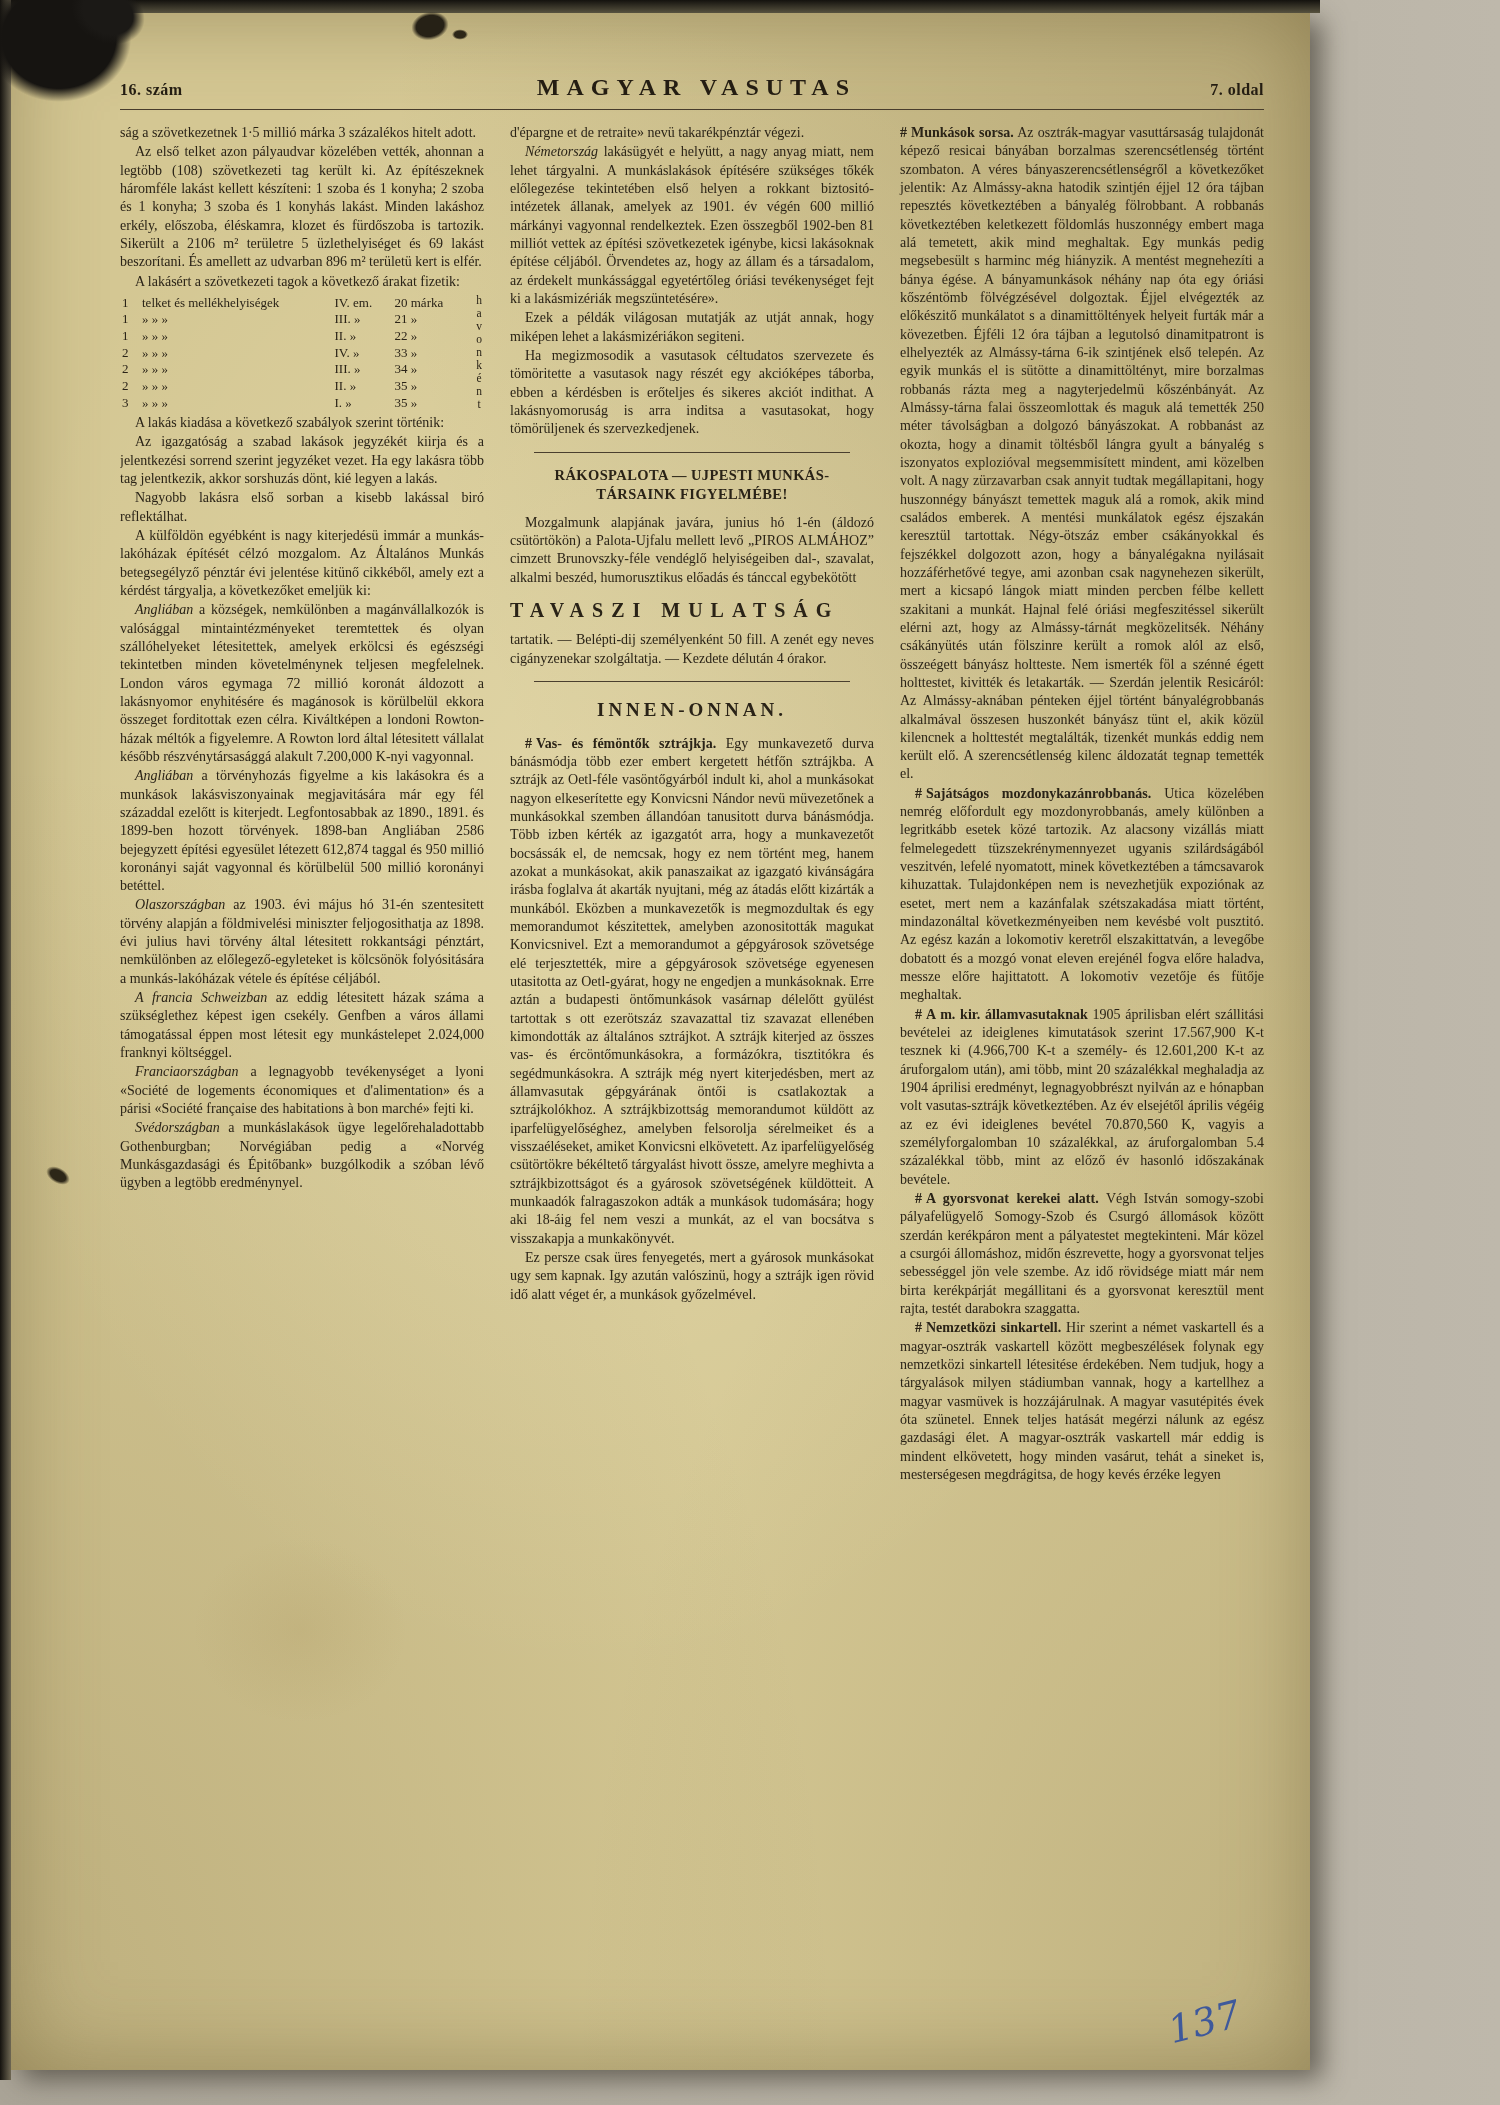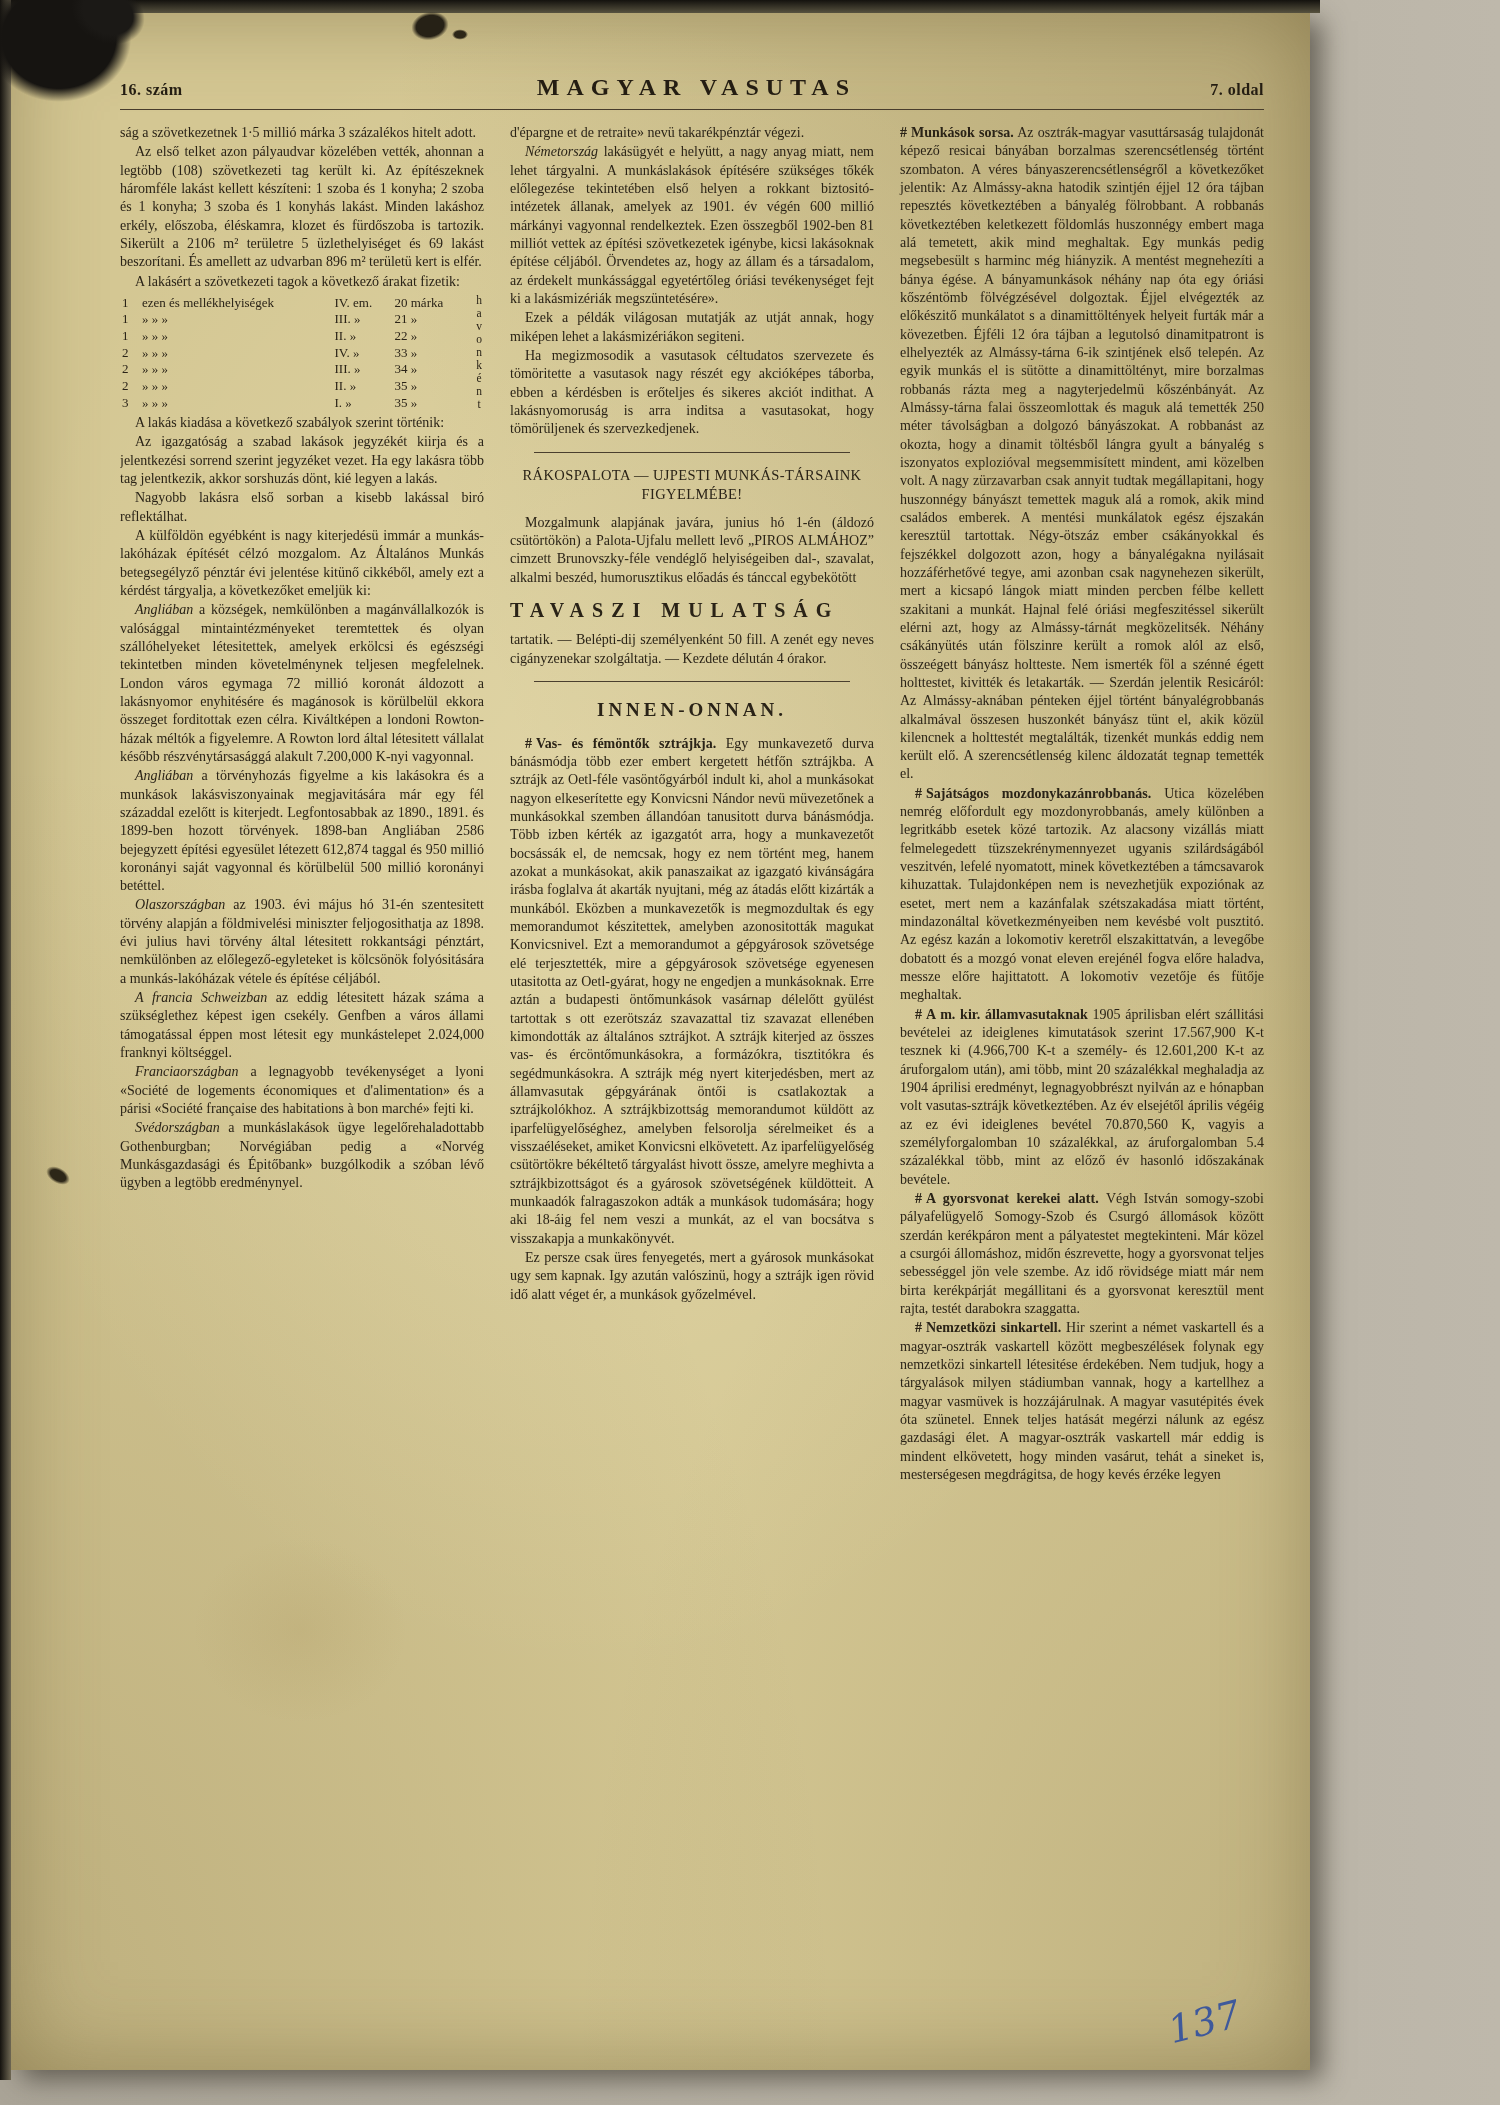--- a/index.html
+++ b/index.html
@@ -36,21 +36,21 @@
   .table-wrap{display:flex;align-items:stretch;margin:3px 0 3px 0;}
   table.prices{border-collapse:collapse;font-size:13px;line-height:1.18;flex:1;color:#2a2317;}
   table.prices td{padding:0 2px;white-space:nowrap;}
   td.c1{width:16px;}
   td.c2{text-align:left;}
   td.c3{width:56px;text-align:left;}
   td.c4{width:72px;text-align:left;}
   .vlabel{writing-mode:vertical-rl;text-orientation:upright;font-size:11.5px;
     letter-spacing:1px;line-height:1;margin-left:4px;color:#2a2317;align-self:center;}
   .colrule{border:none;border-top:1px solid #4a3f2e;margin:13px 24px;}
-  .notice-head{font-weight:normal;text-align:center;font-size:14.5px;letter-spacing:.4px;
+  .notice-head{font-weight:bold;text-align:center;font-size:14.5px;letter-spacing:.4px;
     margin:8px 12px 9px;text-indent:0;line-height:1.35;}
   .event-title{text-align:left;font-size:20px;letter-spacing:8px;font-weight:bold;
     margin:10px 0 8px;text-indent:0;}
   .section-title{text-align:center;font-weight:bold;font-size:19px;letter-spacing:4px;
     margin:16px 0 12px;text-indent:0;}
   .col p + p, .col .table-wrap + p{margin-top:1px;}
   .handwritten{position:absolute;left:1168px;top:2000px;font-size:38px;color:#31509f;
     font-style:italic;transform:rotate(-14deg);font-family:"DejaVu Serif",serif;opacity:.9;}
   .edge-top{position:absolute;left:0;top:0;width:1320px;height:13px;
     background:linear-gradient(#14120e,#57523f);}
@@ -90,21 +90,21 @@
         <div class="col">
           <p class="noind"><i class="lead"></i><span>ság a szövetkezetnek 1·5 millió márka 3 százalékos hitelt adott.</span></p>
           <p><i class="lead"></i><span>Az első telket azon pályaudvar közelében vették, ahonnan a legtöbb (108) szövetkezeti tag került ki. Az építészeknek háromféle lakást kellett készíteni: 1 szoba és 1 konyha; 2 szoba és 1 konyha; 3 szoba és 1 konyhás lakást. Minden lakáshoz erkély, előszoba, éléskamra, klozet és fürdőszoba is tartozik. Sikerült a 2106 m² területre 5 üzlethelyiséget és 69 lakást beszorítani. És amellett az udvarban 896 m² területü kert is elfér.</span></p>
           <p><i class="lead"></i><span>A lakásért a szövetkezeti tagok a következő árakat fizetik:</span></p>
 
           <div class="table-wrap">
             <table class="prices">
               <tbody>
                   <tr>
                 <td class="c1">1</td>
-                <td class="c2">ezen és mellékhelyiségek</td>
+                <td class="c2">telket és mellékhelyiségek</td>
                 <td class="c3">IV. em.</td>
                 <td class="c4">20 márka</td>
               </tr>
               <tr>
                 <td class="c1">1</td>
                 <td class="c2">»    »    »</td>
                 <td class="c3">III. »</td>
                 <td class="c4">21 »</td>
               </tr>
               <tr>

